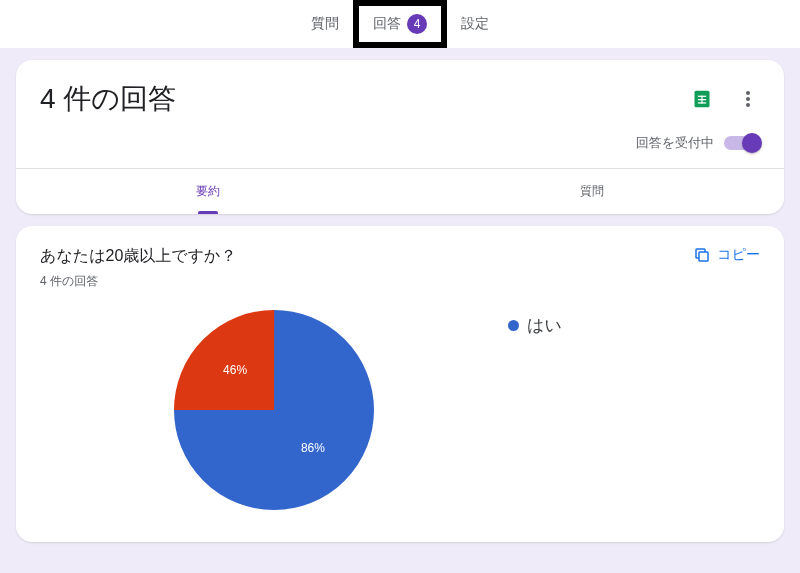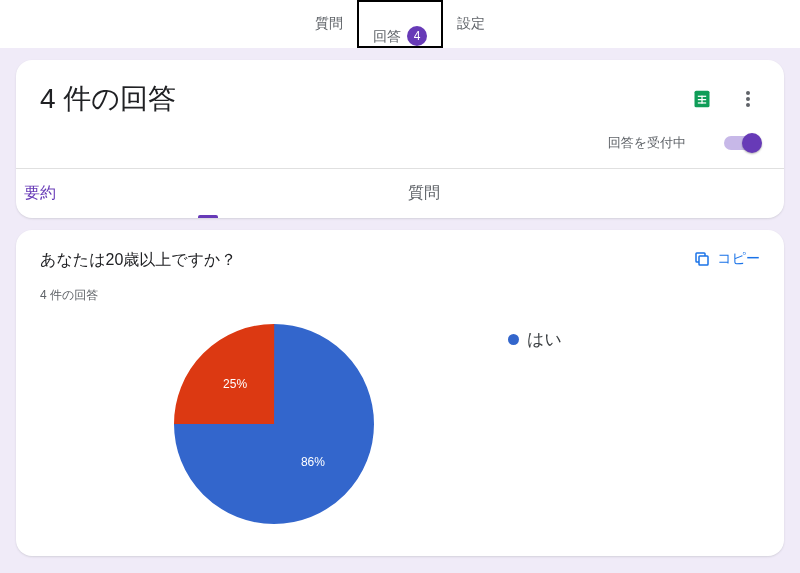--- a/index.html
+++ b/index.html
@@ -21,22 +21,21 @@
   }
   .top-tab {
     padding: 0 14px;
     height: 48px;
     display: flex;
     align-items: center;
     cursor: pointer;
     position: relative;
   }
   .top-tab.highlight-box {
-    border: 2px solid #000000;
-    align-items: flex-end;
+    border: 6px solid #000000;
   }
   .badge {
     background: #673ab7;
     color: #fff;
     border-radius: 50%;
     width: 20px;
     height: 20px;
     display: inline-flex;
     align-items: center;
     justify-content: center;
@@ -83,21 +82,20 @@
     cursor: pointer;
     color: #5f6368;
   }
   .accept-row {
     display: flex;
     justify-content: flex-end;
     align-items: center;
     padding: 8px 24px 16px;
     font-size: 13px;
     color: #5f6368;
-    gap: 28px;
   }
   .toggle {
     width: 36px;
     height: 14px;
     background: #c7b8e8;
     border-radius: 7px;
     position: relative;
     margin-left: 10px;
   }
   .toggle::after {
@@ -110,23 +108,23 @@
     background: #673ab7;
     border-radius: 50%;
     box-shadow: 0 1px 2px rgba(0,0,0,.3);
   }
   .inner-tabs {
     display: flex;
     border-top: 1px solid #e0e0e0;
   }
   .inner-tab {
     flex: 1;
-    text-align: left;
+    text-align: center;
     padding: 14px 8px;
-    font-size: 16px;
+    font-size: 12px;
     color: #5f6368;
     cursor: pointer;
     position: relative;
   }
   .inner-tab.active {
     color: #673ab7;
     font-weight: 500;
   }
   .inner-tab.active::after {
     content: "";
@@ -138,21 +136,21 @@
     height: 3px;
     background: #673ab7;
     border-radius: 2px 2px 0 0;
   }
   .question-card { padding: 20px 24px 32px; }
   .q-head {
     display: flex;
     justify-content: space-between;
     align-items: flex-start;
   }
-  .q-title { font-size: 16px; color: #202124; margin-bottom: 16px; }
+  .q-title { font-size: 16px; color: #202124; margin-bottom: 6px; }
   .q-sub { font-size: 12px; color: #5f6368; }
   .copy-btn {
     display: flex;
     align-items: center;
     color: #1a73e8;
     font-size: 14px;
     cursor: pointer;
   }
   .copy-icon { width: 18px; height: 18px; margin-right: 6px; }
   .chart-row {
@@ -250,21 +248,21 @@
         <path d="M16 8V5a1 1 0 0 0-1-1H5a1 1 0 0 0-1 1v10a1 1 0 0 0 1 1h3"></path>
       </svg>
       <span>コピー</span>
     </div>
   </div>
   <div class="chart-row">
     <div class="pie-wrap">
       <div class="pie" id="pie-chart"><svg class="pie-svg" width="200" height="200" viewBox="0 0 200 200">
             <circle r="50" cx="100" cy="100" fill="transparent" stroke="#3366cc" stroke-width="100" stroke-dasharray="235.61944901923448 314.1592653589793" transform="rotate(0 100 100)"></circle>
             <circle r="50" cx="100" cy="100" fill="transparent" stroke="#dc3912" stroke-width="100" stroke-dasharray="78.53981633974483 314.1592653589793" transform="rotate(270 100 100)"></circle>
-          </svg><div class="pie-label" style="left:126.89087296526012px;top:130.89087296526012px">86%</div><div class="pie-label" style="left:49.10912703473988px;top:53.10912703473989px">25%</div></div>
+          </svg><div class="pie-label" style="left:126.89087296526012px;top:130.89087296526012px">86%</div><div class="pie-label" style="left:49.10912703473988px;top:53.10912703473989px">46%</div></div>
     </div>
     <div class="legend" id="legend">
         <div class="legend-item">
               <span class="legend-dot" style="background:#3366cc"></span>
               <span>はい</span>
             </div>
       </div>
   </div>
 </div>
 

